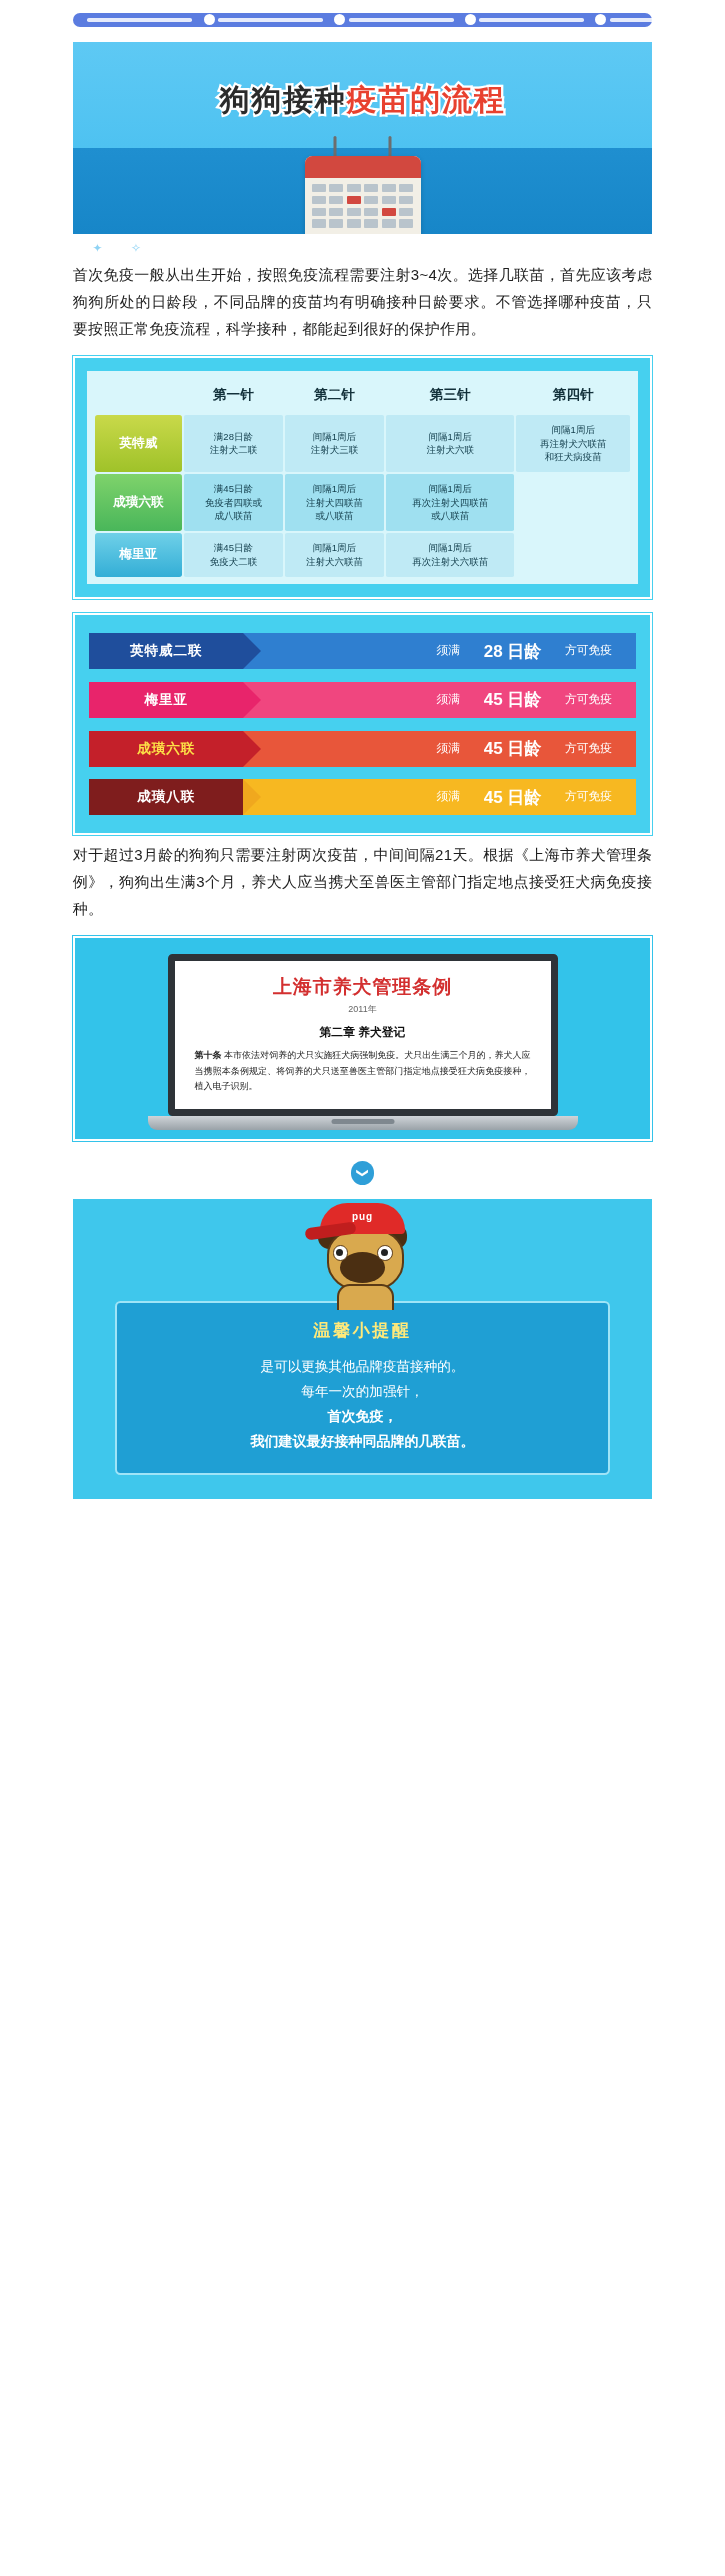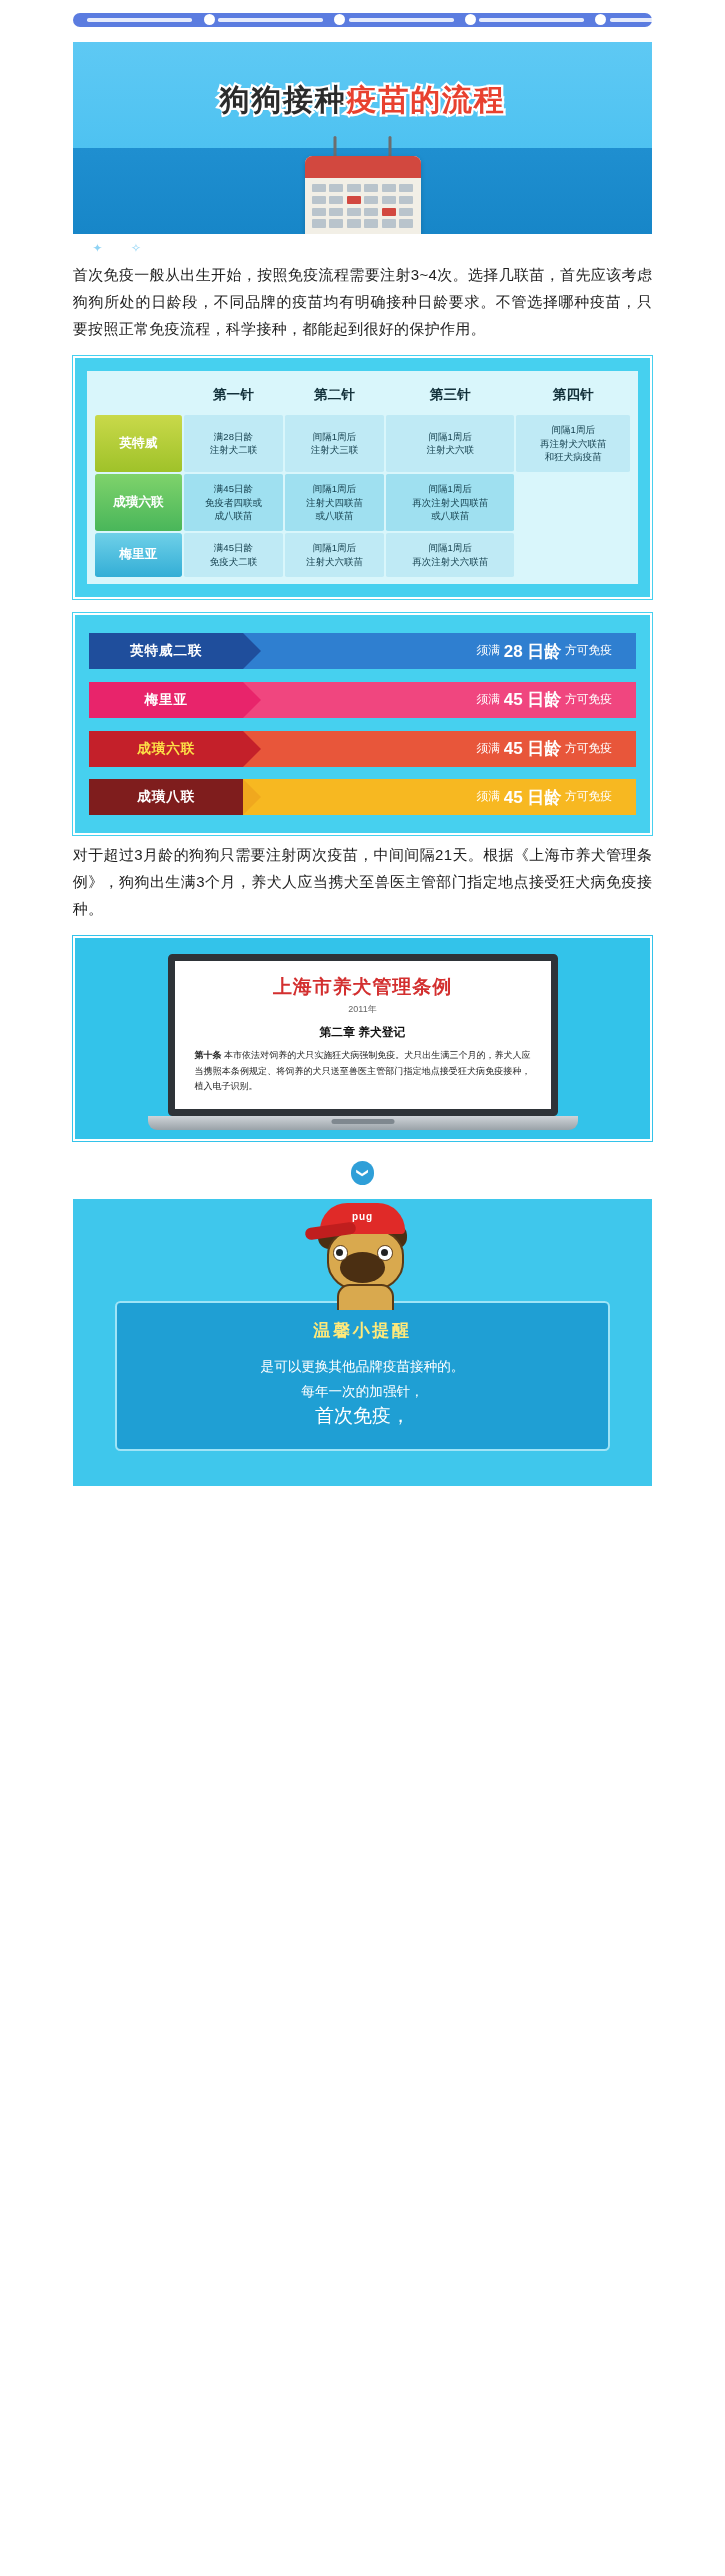--- a/index.html
+++ b/index.html
@@ -223,20 +223,21 @@
     border-left: 18px solid currentColor;
   }
   .arrow-right {
     flex: 1;
     display: flex;
     align-items: center;
     justify-content: flex-end;
     padding-right: 23.6px;
     color: #ffffff;
     font-size: 11.8px;
+    gap: 20px;
   }
   .arrow-right .big {
     font-size: 17px;
     font-weight: bold;
     margin: 0 3.6px;
   }
   .r1 .arrow-left { background: #1f4e9c; color: #1f4e9c; }
   .r1 .arrow-left span { color: #fff; }
   .r1 .arrow-right { background: #2f7fd0; }
   .r2 .arrow-left { background: #e8246b; color: #e8246b; }
@@ -414,22 +415,22 @@
     font-weight: bold;
     color: #ffe97a;
     letter-spacing: 2.7px;
     margin-bottom: 12.7px;
   }
   .tips-line {
     font-size: 13.6px;
     line-height: 24.5px;
   }
   .tips-line.bold {
-    font-weight: normal;
-    font-size: 19px;
+    font-weight: bold;
+    font-size: 14px;
   }
 </style>
 </head>
 <body>
 
 <div class="page">
 
   <div class="topbar">
     <div class="seg" style="left:14.5px;width:105px"></div>
     <div class="seg" style="left:145px;width:105px"></div>
@@ -611,18 +612,19 @@
             <span>pug</span>
           </div>
           <div class="body"></div>
         </div>
       </div>
       <div class="tips-box">
         <div class="tips-title">温馨小提醒</div>
         <div class="tips-line">是可以更换其他品牌疫苗接种的。</div>
         <div class="tips-line">每年一次的加强针，</div>
         <div class="tips-line bold">首次免疫，</div>
+        <div class="tips-line bold">我们建议最好接种同品牌的几联苗。</div>
       </div>
     </div>
   </div>
 
 </div>
 
 
 </body></html>

